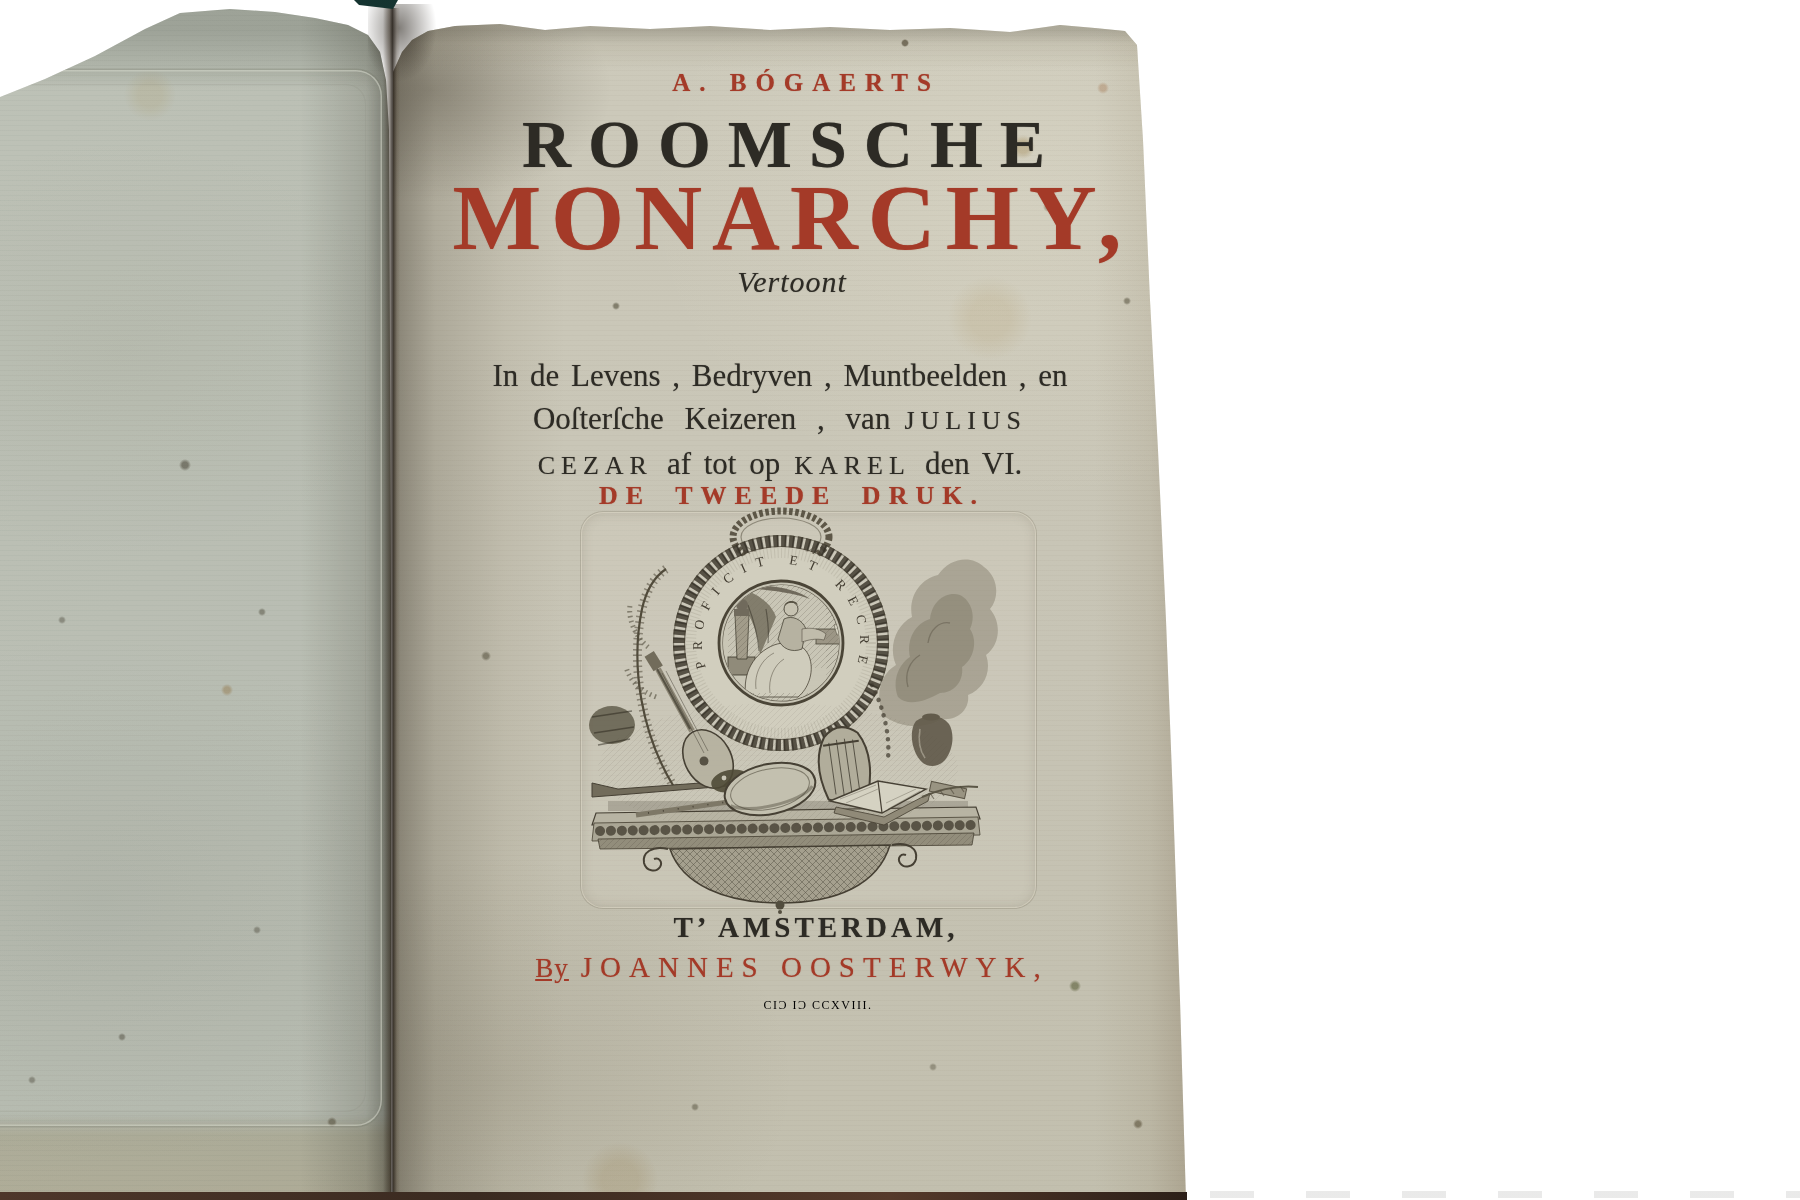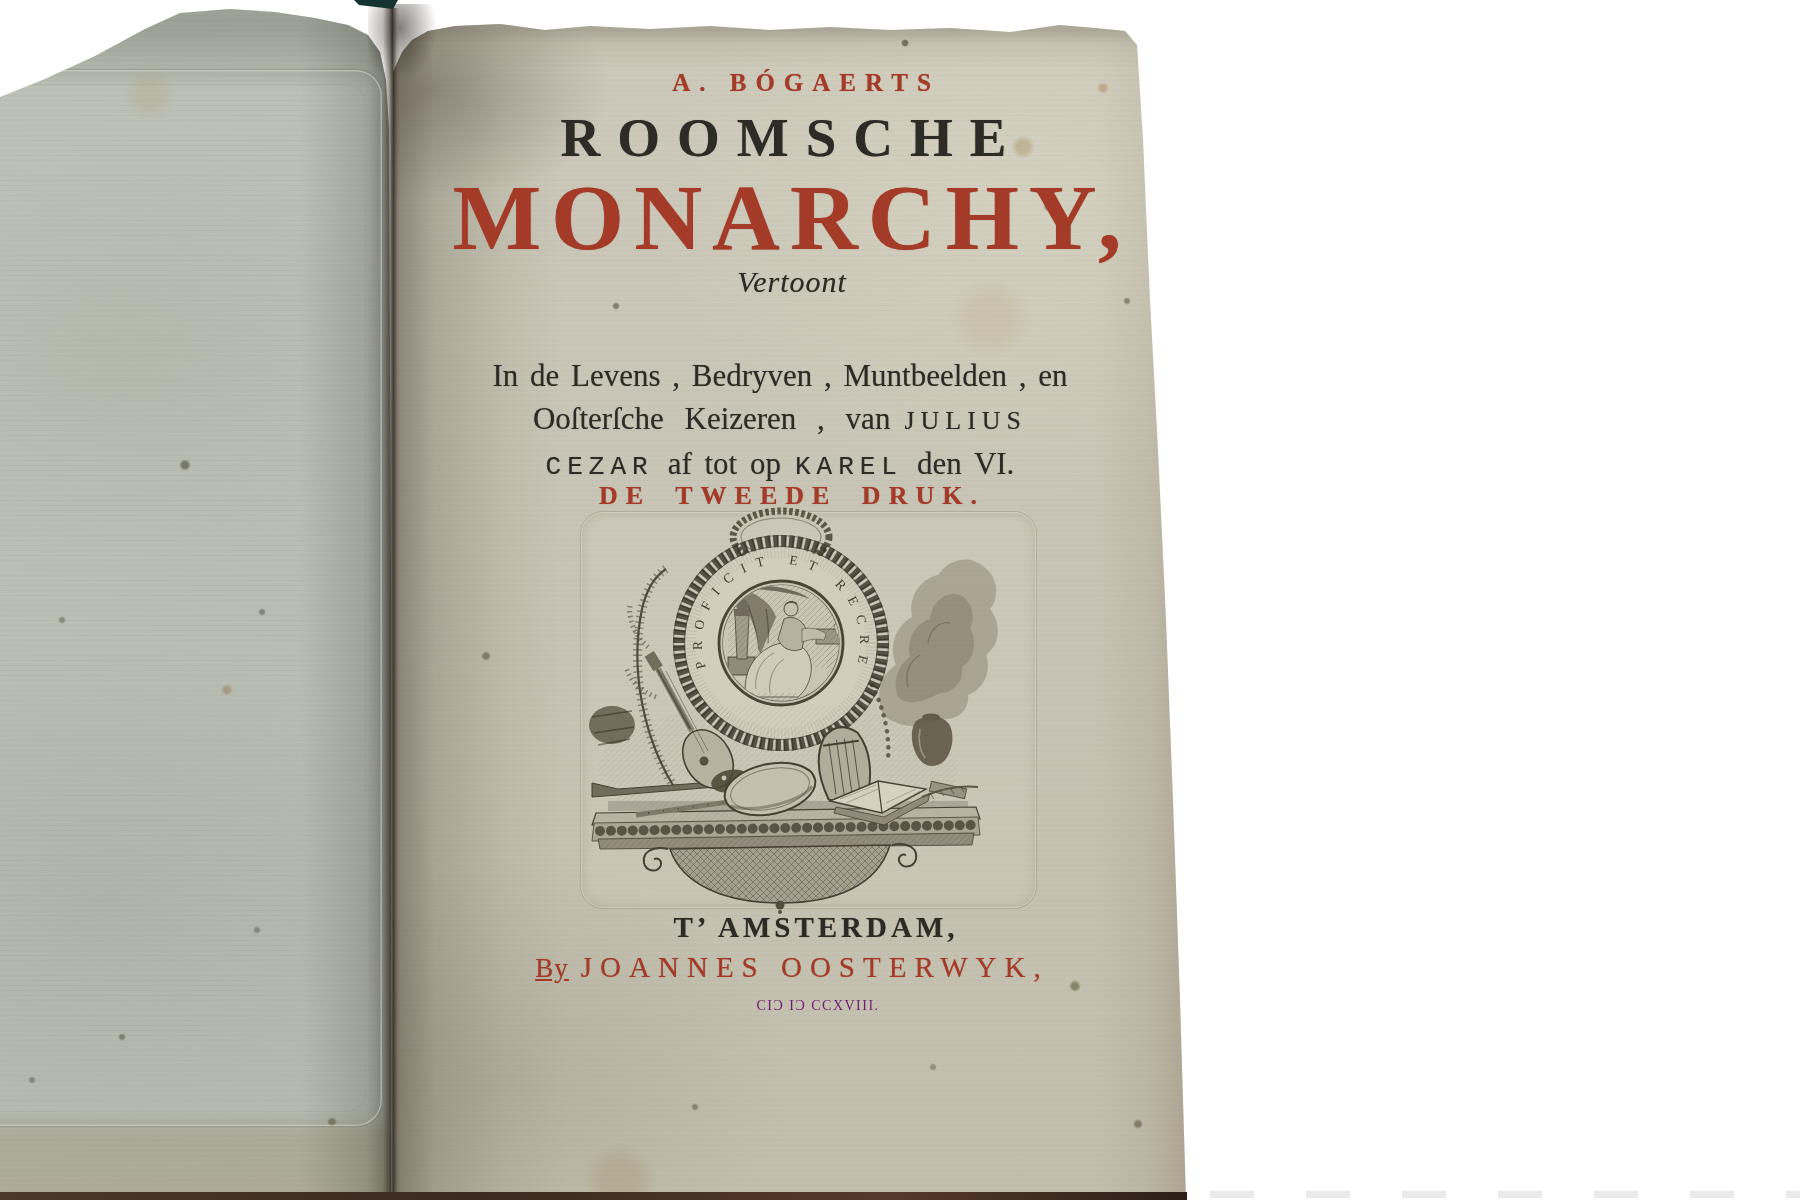--- a/index.html
+++ b/index.html
@@ -74,38 +74,38 @@
     background:linear-gradient(90deg,#4e362a,#3a2a20 40%,#55392a 75%,#2c1f18);}
   .table-marks{position:absolute;left:1210px;top:1191px;width:590px;height:7px;opacity:.45;
     background:repeating-linear-gradient(90deg, rgba(120,120,118,.35) 0 44px, rgba(0,0,0,0) 44px 96px);}
 
   
   .text-col{position:absolute;left:437px;top:0;width:710px;text-align:center;}
   .line{position:absolute;left:0;width:100%;line-height:1.05;white-space:nowrap;}
   .red{color:#a43a28;text-shadow:0 0 1px rgba(150,50,30,.55);}
   .blk{color:#2d2b25;text-shadow:0 0 1px rgba(45,42,35,.45);}
   .l-author{top:70px;font-size:25px;font-weight:600;letter-spacing:9px;transform:translateX(14px);}
-  .l-roomsche{top:109px;font-size:55px;font-weight:600;letter-spacing:17px;}
+  .l-roomsche{top:109px;font-size:68px;font-weight:600;letter-spacing:17px;}
   .l-monarchy{top:168px;font-size:94px;font-weight:700;letter-spacing:10px;}
   .l-vertoont{top:266px;font-size:30px;font-style:italic;letter-spacing:1px;}
   .l-desc{top:314px;font-size:31px;line-height:43px;transform:translateX(-12px);white-space:nowrap;margin-top:40px;}
   .l-desc .dl{display:block;}
   .dl-1{word-spacing:4px;}
   .dl-2{word-spacing:18px;}
   .dl-3{word-spacing:13px;}
   .dl-4{word-spacing:5px;}
   .sc{font-size:26px;letter-spacing:6px;}
   .gap-l{margin-left:14px;}
-  .gap-r{margin-right:14px;font-family:Liberation Mono, monospace;}
+  .gap-r{margin-right:14px;}
   .l-edition{top:482px;font-size:26px;font-weight:600;letter-spacing:8px;word-spacing:10px;}
   .l-city{top:912px;font-size:29px;font-weight:600;letter-spacing:4px;transform:translateX(24px);}
   .l-pub{top:952px;}
   .pub-by{font-size:27px;letter-spacing:1px;text-decoration:underline;}
   .pub-name{font-size:29px;font-weight:400;letter-spacing:8px;margin-left:12px;}
-  .l-year{top:999px;font-size:14px;letter-spacing:1.5px;color:#701a75;transform:translateX(26px);}
+  .l-year{top:999px;font-size:12px;letter-spacing:1.5px;color:#000000;transform:translateX(26px);}
 
   
   .plate-impress{position:absolute;left:581px;top:512px;width:455px;height:396px;border-radius:22px;
     background:rgba(228,224,205,.15);
     box-shadow:inset 0 0 0 1px rgba(235,231,212,.4), 0 0 0 1px rgba(120,112,92,.28),
                inset 0 0 12px rgba(100,92,72,.22);}
   .vignette{position:absolute;left:578px;top:497px;width:458px;height:420px;opacity:.94;}
 </style>
 </head>
 <body>

